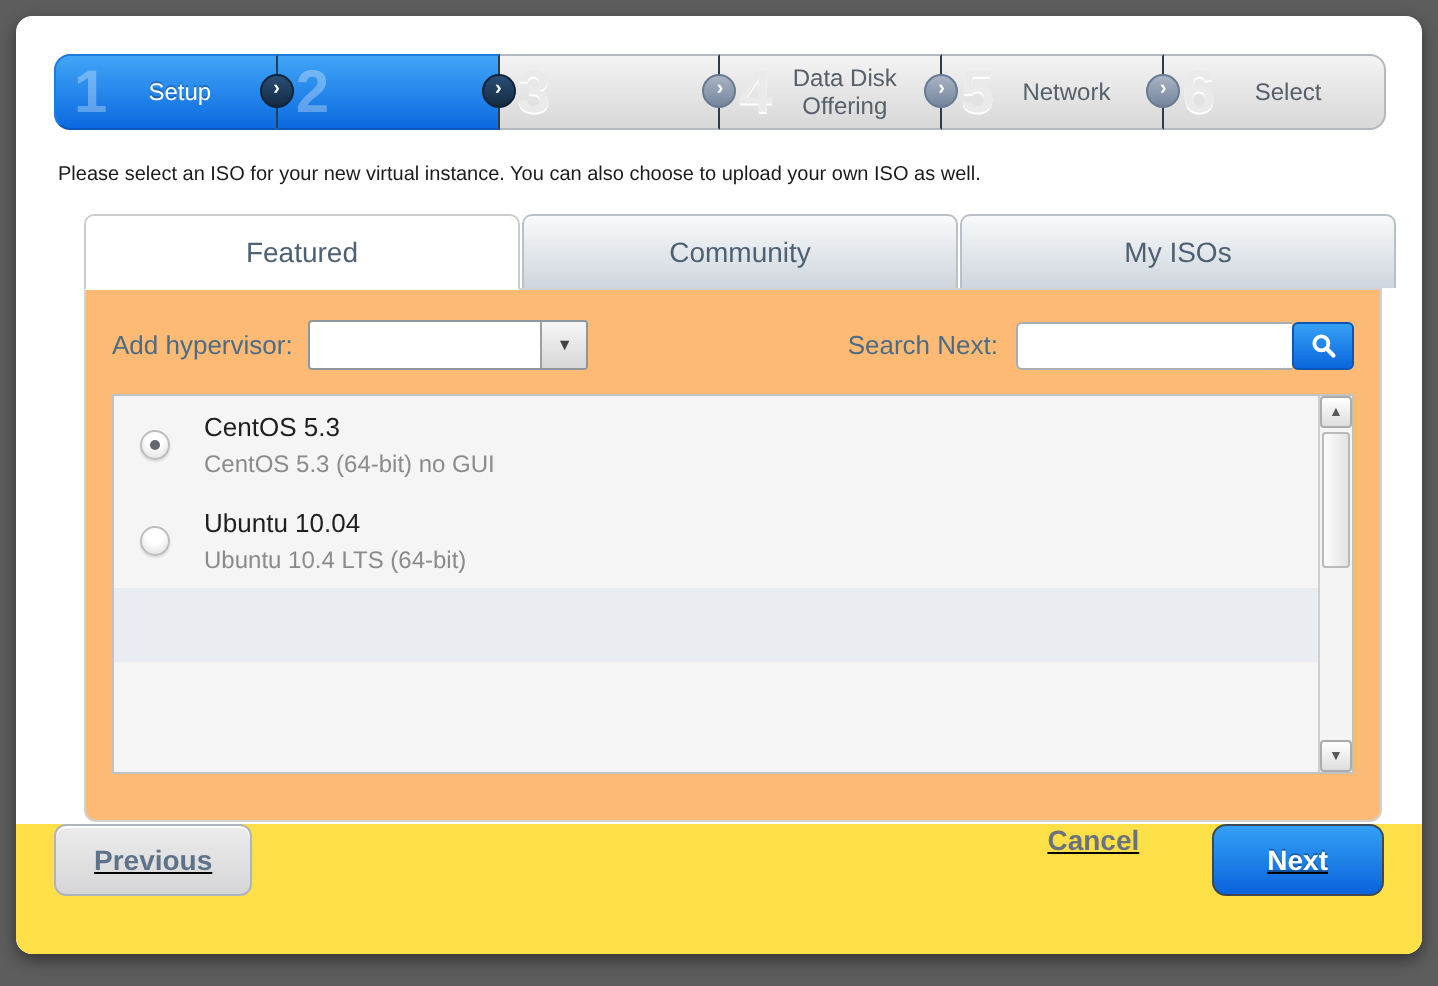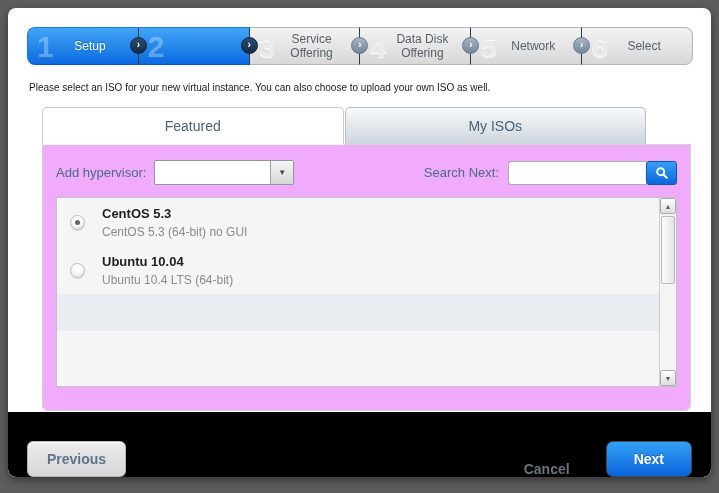--- a/index.html
+++ b/index.html
@@ -66,21 +66,21 @@
   
   .description {
     margin:17px 20px 0 21px;
     font-size:10px; color:#1b1b1b;
   }
 
   
   .tabs {
     display:flex;
     margin:14px 20px 0 34px;
-    width:604px; height:37px;
+    width:656px; height:37px;
     position:relative; z-index:2;
   }
   .tab {
     flex:1; display:flex; align-items:center; justify-content:center;
     font-size:14px; color:#4d6173;
     border-radius:5px 5px 0 0;
   }
   .tab.inactive {
     background:linear-gradient(#f8fafb,#ced5dd);
     border:1px solid #b9c0c8; border-bottom:none;
@@ -89,21 +89,21 @@
     background:#ffffff;
     border:1px solid #cccccc; border-bottom:1px solid #fcfcfc;
     margin-bottom:-1px;
   }
   .tab + .tab { margin-left:1px; }
 
   
   .panel {
     margin-left:34px;
     width:649px; height:267px;
-    background:#f0abfc;
+    background:#fdba74;
     border:1px solid #d2d2d2;
     border-radius:0 0 6px 6px;
   }
   .panel-controls {
     display:flex; align-items:center;
     padding:15px 13px 12px 13px;
   }
   .field-label { font-size:13px; color:#4c6b85; }
   .dropdown {
     display:flex; margin-left:8px;
@@ -160,21 +160,21 @@
     border:1px solid #bdbdbd;
     box-shadow:0 1px 1px rgba(0,0,0,0.12);
     position:relative; flex:0 0 auto;
   }
   .radio.selected::after {
     content:""; position:absolute;
     left:4px; top:4px; width:5px; height:5px;
     border-radius:50%; background:#63676d;
   }
   .iso-text { margin-left:17px; }
-  .iso-title { font-size:13px; font-weight:bold; color:#1f1f1f; }
+  .iso-title { font-size:13px; font-weight:normal; color:#1f1f1f; }
   .iso-subtitle { font-size:12px; color:#8b8b8b; margin-top:4px; }
 
   
   .scrollbar {
     position:absolute; top:0; right:0; bottom:0; width:17px;
     background:#f4f4f4; border-left:1px solid #cfcfcf;
   }
   .scroll-btn {
     position:absolute; left:0; width:16px; height:16px;
     background:linear-gradient(#ffffff,#dddddd);
@@ -187,24 +187,25 @@
   .scroll-thumb {
     position:absolute; left:1px; top:18px;
     width:14px; height:68px;
     background:linear-gradient(90deg,#fdfdfd,#e3e3e3);
     border:1px solid #b9b9b9; border-radius:2px;
   }
 
   
   .footer {
     flex:1;
-    background:#000000;
-    display:flex; align-items:flex-end;
+    background:#fde047;
+    display:flex; align-items:flex-start;
     padding:0 19px;
     border-radius:0 0 8px 8px;
+    text-decoration:underline;
   }
   .btn-previous {
     padding:9px 19px;
     background:linear-gradient(#ececec,#d6d6d8);
     border:1px solid #b1b4ba; border-radius:6px;
     font-size:14px; font-weight:bold; color:#5e7389;
     box-shadow:inset 0 1px 0 #fff;
     cursor:pointer;
   }
   .cancel-link {
@@ -233,21 +234,20 @@
         <span class="step-number">1</span>
         <span class="step-label">Setup</span>
         <span class="chevron navy">›</span>
       </div>
       <div class="step active">
         <span class="step-number">2</span>
         <span class="chevron navy">›</span>
       </div>
       <div class="step inactive">
         <span class="step-number">3</span>
-        <span class="step-label">Service Offering</span>
         <span class="chevron slate">›</span>
       </div>
       <div class="step inactive">
         <span class="step-number">4</span>
         <span class="step-label">Data Disk Offering</span>
         <span class="chevron slate">›</span>
       </div>
       <div class="step inactive">
         <span class="step-number">5</span>
         <span class="step-label">Network</span>
@@ -256,20 +256,21 @@
       <div class="step inactive">
         <span class="step-number">6</span>
         <span class="step-label">Select</span>
       </div>
     </div>
 
     <div class="description">Please select an ISO for your new virtual instance. You can also choose to upload your own ISO as well.</div>
 
     <div class="tabs">
       <div class="tab active">Featured</div>
+      <div class="tab inactive">Community</div>
       <div class="tab inactive">My ISOs</div>
     </div>
 
     <div class="panel">
       <div class="panel-controls">
         <span class="field-label">Add hypervisor:</span>
         <div class="dropdown">
           <span class="dropdown-value"></span>
           <span class="dropdown-button">▼</span>
         </div>

